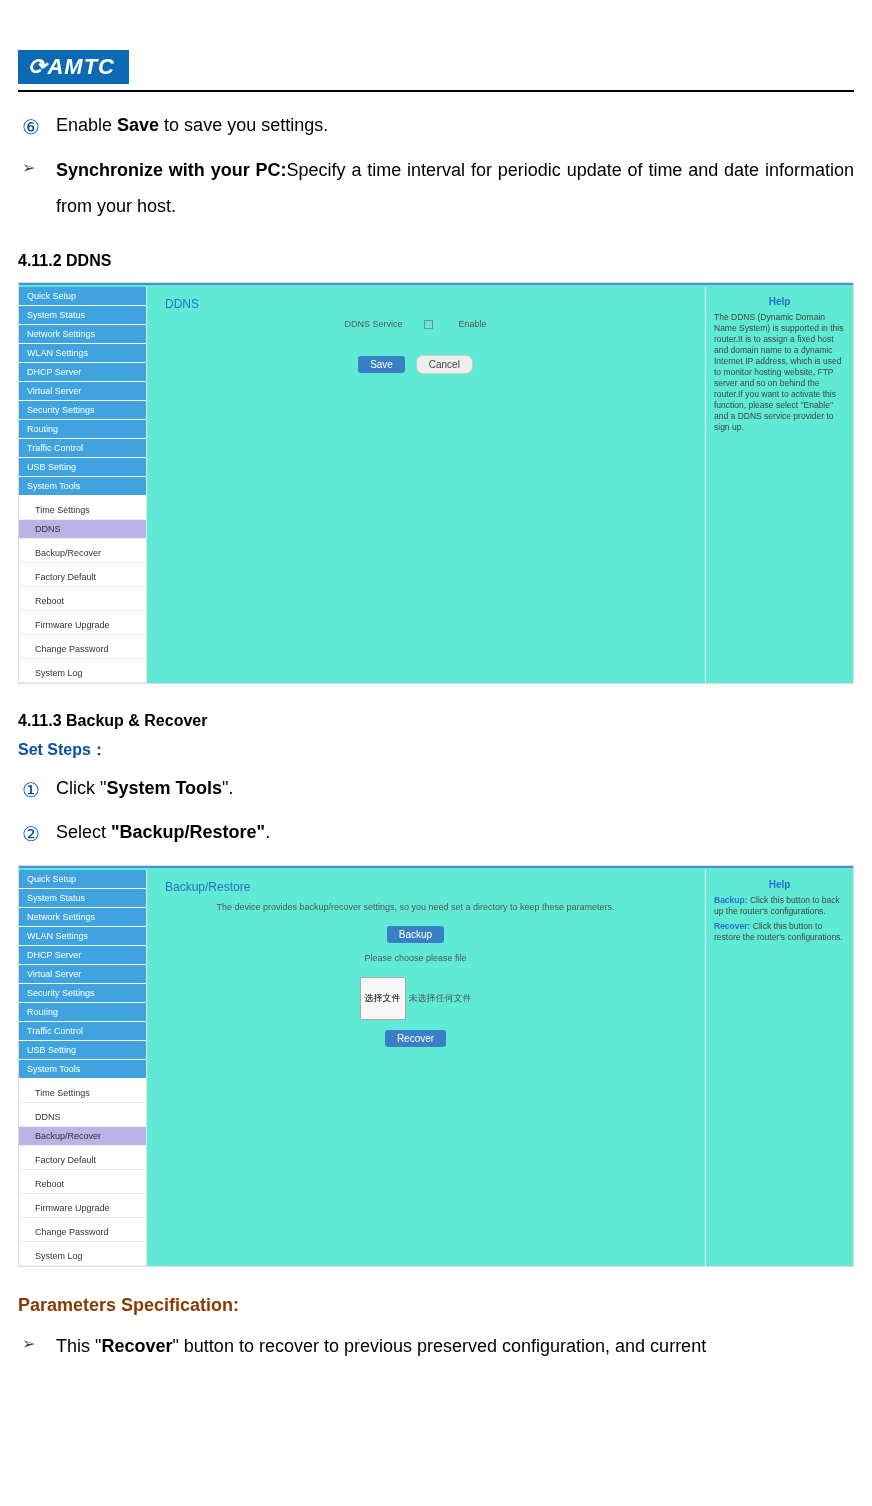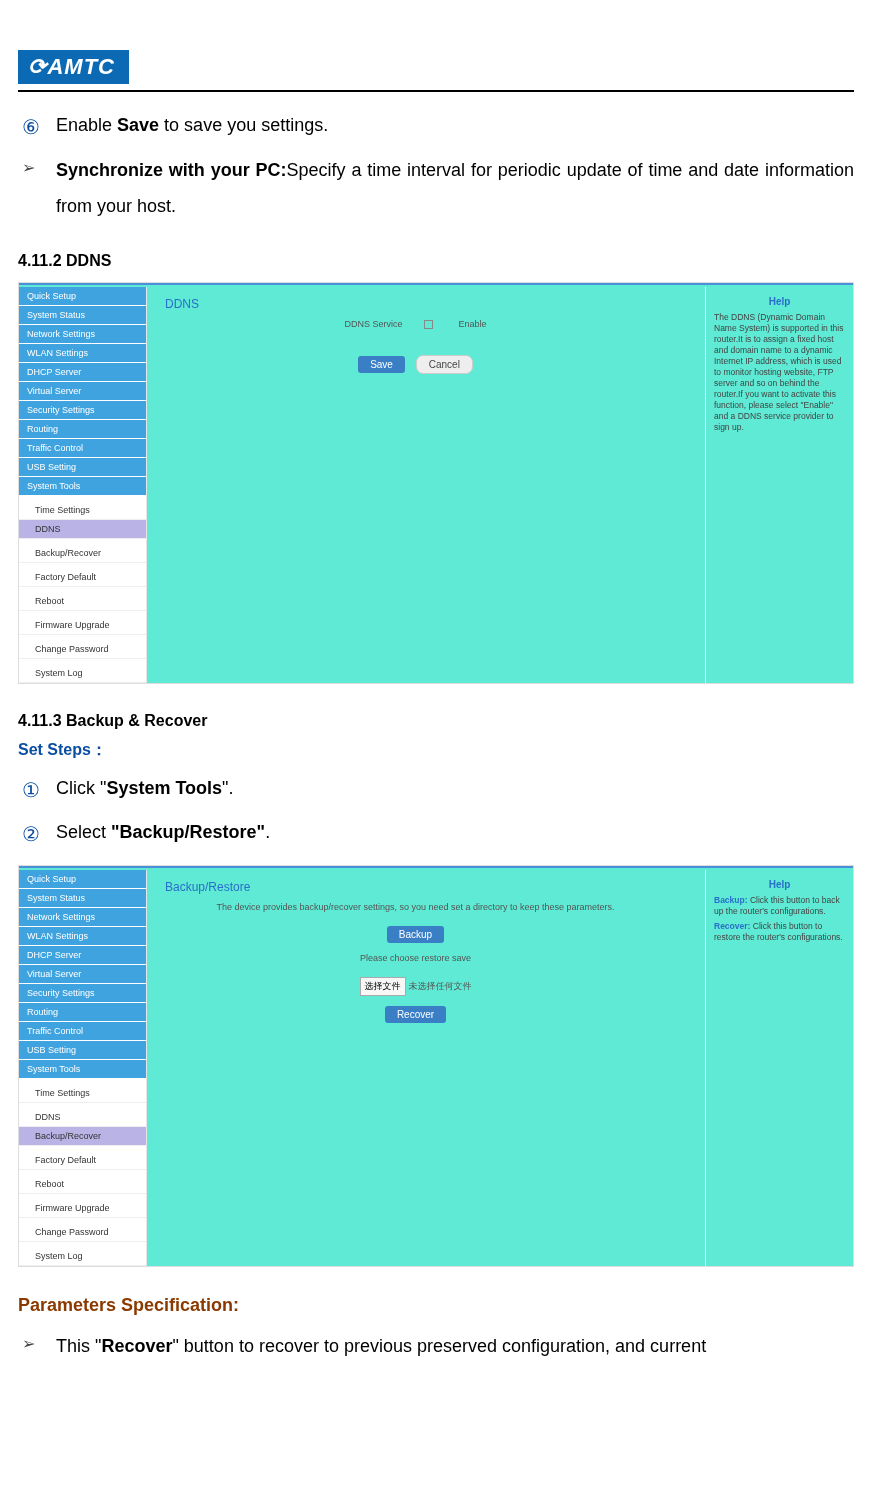--- a/index.html
+++ b/index.html
@@ -22,21 +22,21 @@
   .ss-side { width: 128px; border-right: 1px solid #e5e5e5; }
   .ss-side .top-item { background: #3fa3e0; color:#fff; padding:4px 8px; border-bottom:1px solid #fff; font-size:9px;}
   .ss-side .sub-item { background: #fff; color:#333; padding:9px 8px 4px 16px; border-bottom:1px solid #eee; font-size:9px;}
   .ss-side .sel-item  { background: #b9b3e6; color:#333; padding:4px 8px 4px 16px; border-bottom:1px solid #eee; font-size:9px;}
   .ss-main { flex:1; padding: 10px 18px; }
   .ss-title { color:#2a6fc9; font-size:12px; margin-bottom:8px; }
   .ss-row { margin: 6px 0; color:#555; font-size:9px; display:flex; align-items:center; justify-content:center; gap:22px;}
   .ss-desc { color:#555; font-size:9px; text-align:center; margin-bottom:14px; }
   .ss-btn { display:inline-block; background:#3a7fc6; color:#fff; padding:3px 12px; border-radius:3px; font-size:10px; margin:0 4px; }
   .ss-btn-g { display:inline-block; background:#eee; color:#444; padding:3px 12px; border-radius:7px; font-size:10px; margin:16px 4px; border:1px solid #ccc;}
-  .ss-file { display:inline-block; border:1px solid #aaa; padding:2px 4px; font-size:9px; background:#f7f7f7;}
+  .ss-file { display:inline-block; border:1px solid #aaa; padding:14px 4px; font-size:9px; background:#f7f7f7;}
   .ss-help { width: 148px; padding: 8px; font-size:8.5px; color:#444; line-height:1.3; border-left:1px solid #eee;margin-left:21px;}
   .ss-help .h-title { color:#2a6fc9; text-align:center; font-size:10px; margin-bottom:4px; font-weight:bold;}
   .ss-help .h-key { color:#2a6fc9; font-weight:bold; }
   .ss-center { text-align:center; margin:10px 0;}
   .chkbox { display:inline-block; width:9px; height:9px; border:1px solid #888; vertical-align:middle; margin-right:3px;}
 </style>
 </head>
 <body>
 
 <div class="page">
@@ -141,21 +141,21 @@
         <div class="sub-item">Factory Default</div>
         <div class="sub-item">Reboot</div>
         <div class="sub-item">Firmware Upgrade</div>
         <div class="sub-item">Change Password</div>
         <div class="sub-item">System Log</div>
       </div>
       <div class="ss-main">
         <div class="ss-title">Backup/Restore</div>
         <div class="ss-desc">The device provides backup/recover settings, so you need set a directory to keep these parameters.</div>
         <div class="ss-center"><span class="ss-btn">Backup</span></div>
-        <div class="ss-desc">Please choose restore save</div>
+        <div class="ss-desc">Please choose please file</div>
         <div class="ss-center">
           <span class="ss-file">选择文件</span>
           <span style="font-size:9px; color:#555;">未选择任何文件</span>
         </div>
         <div class="ss-center"><span class="ss-btn">Recover</span></div>
       </div>
       <div class="ss-help">
         <div class="h-title">Help</div>
         <div><span class="h-key">Backup:</span><span> Click this button to back up the router's configurations.</span></div>
         <div style="margin-top:4px;"><span class="h-key">Recover:</span><span> Click this button to restore the router's configurations.</span></div>

